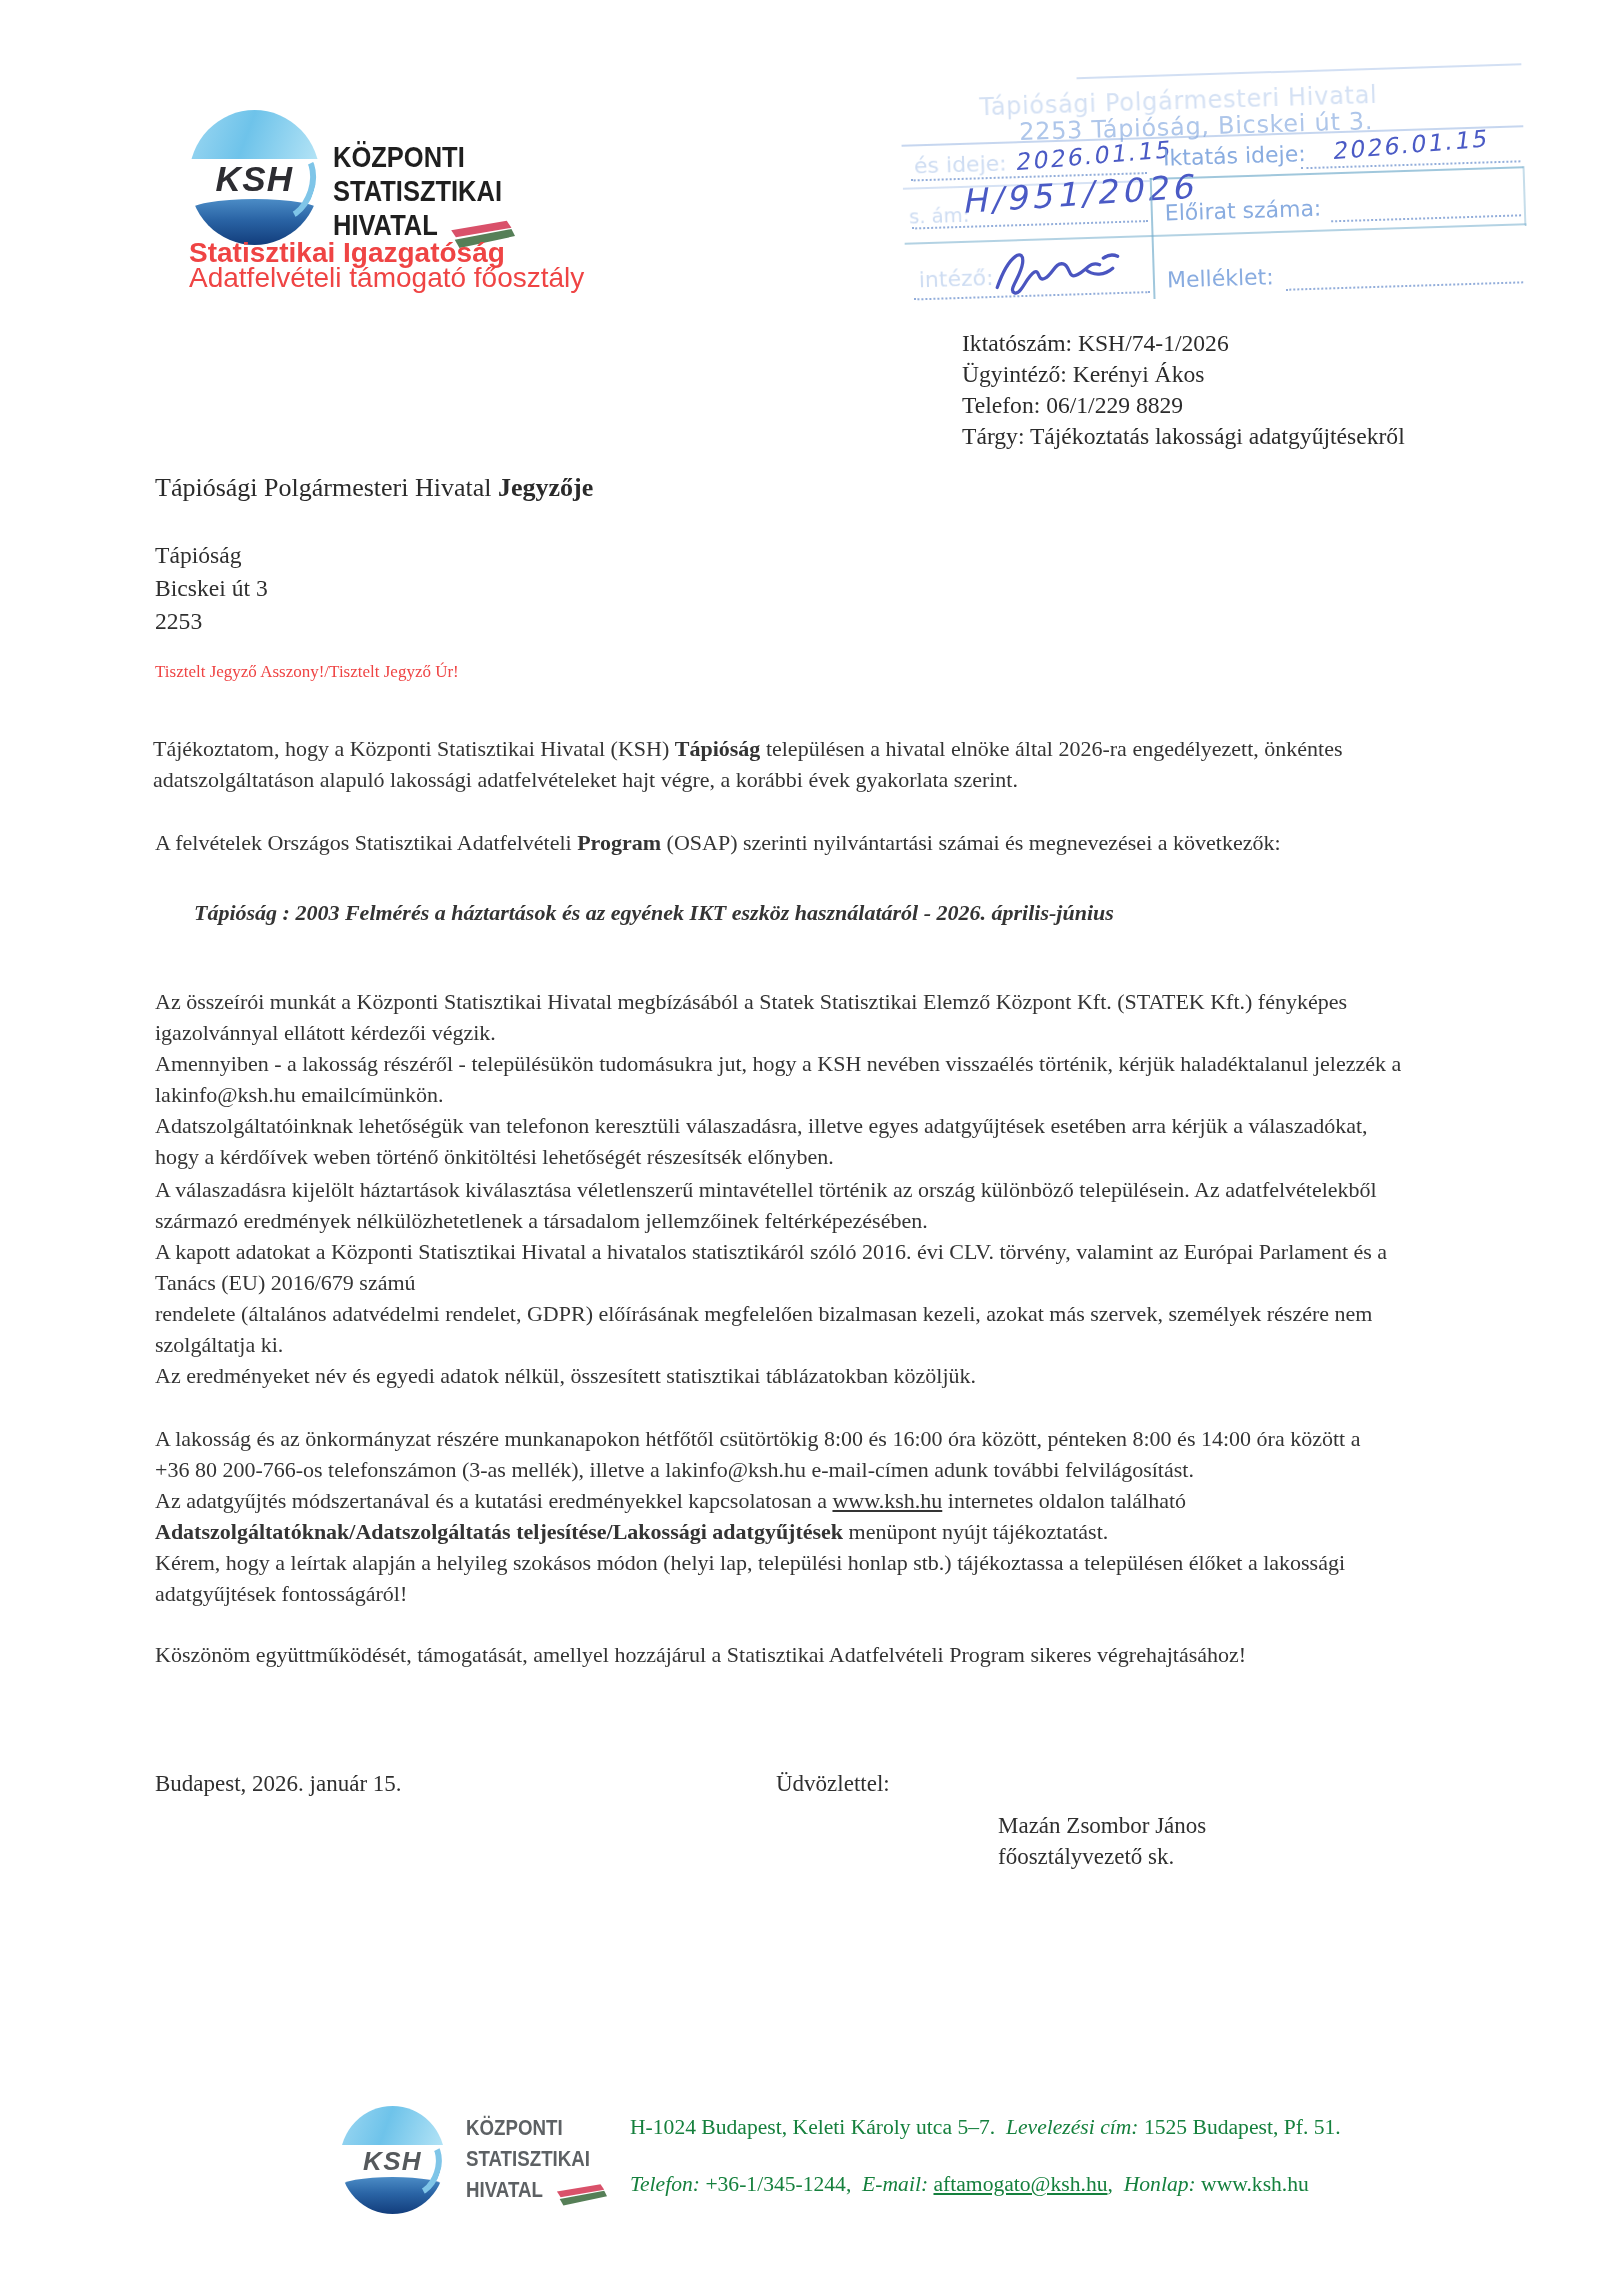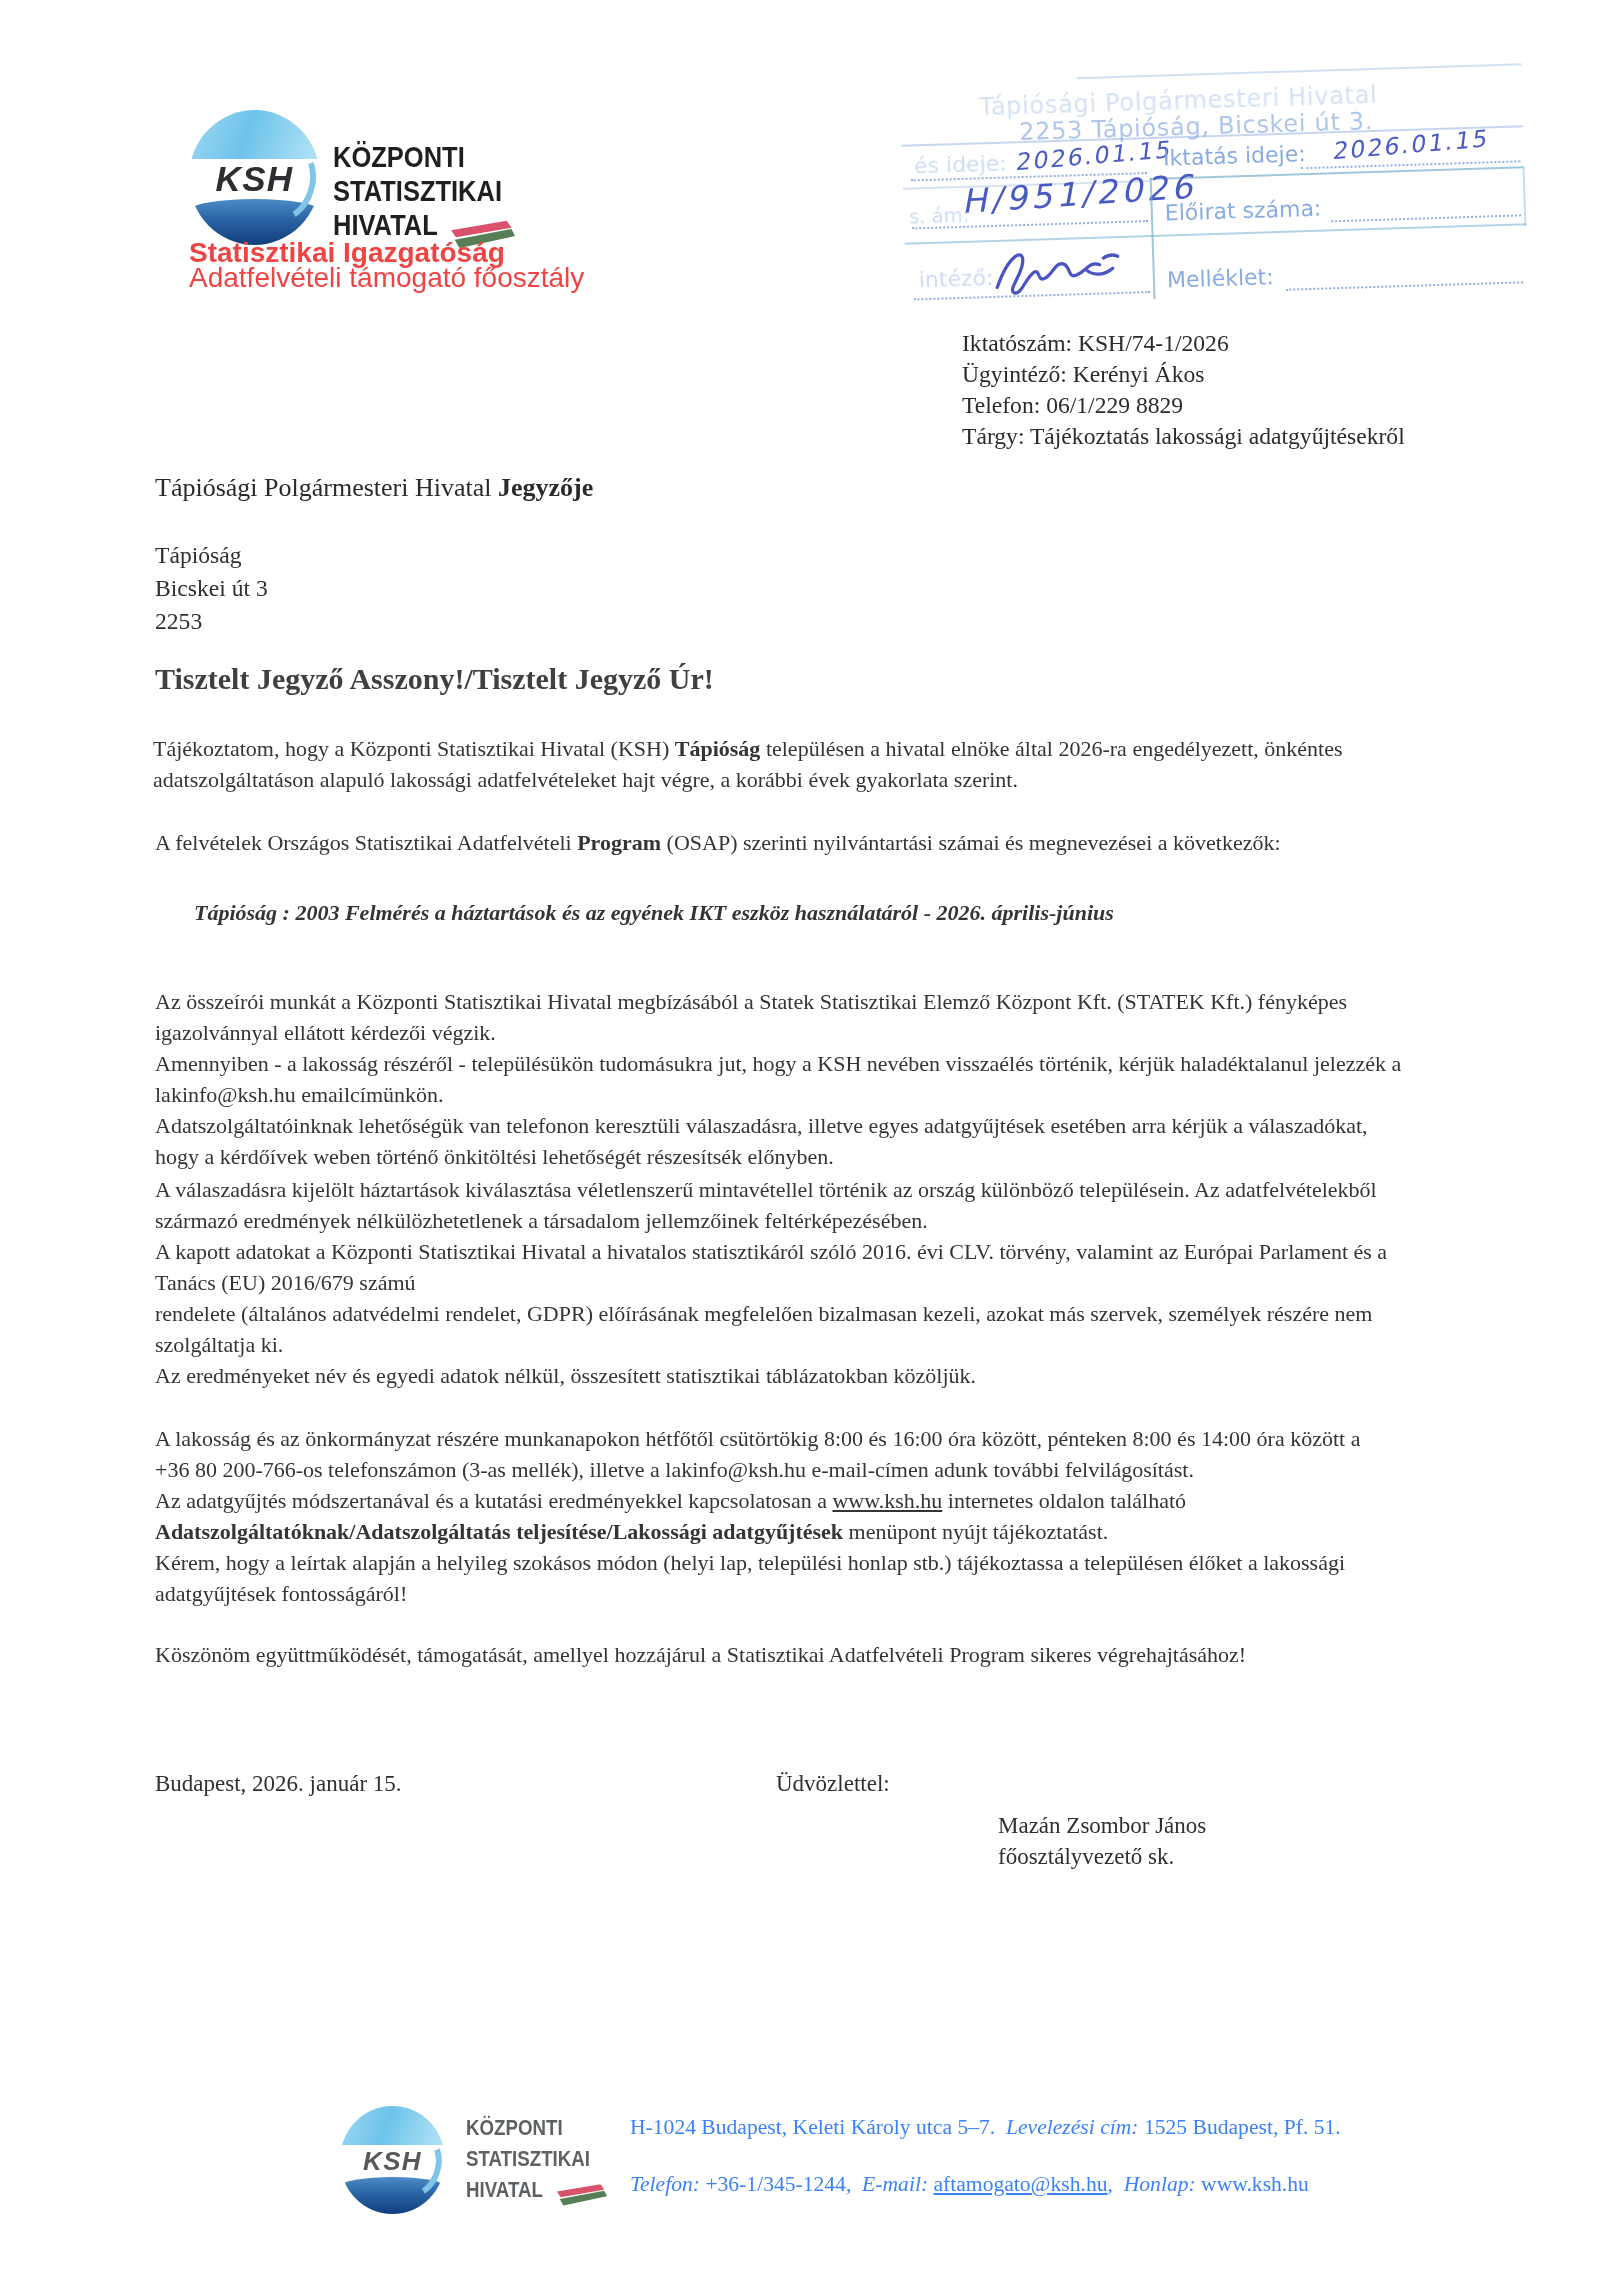--- a/index.html
+++ b/index.html
@@ -35,27 +35,27 @@
   .dots{position:absolute;border-bottom:2.6px dotted rgba(110,145,205,.75);height:0;}
   .sline{position:absolute;background:rgba(130,165,220,.65);}
   .sline-h{height:2px;}
   .sline-v{width:2px;}
   .boxline{background:rgba(120,175,205,.7);}
   
   .serif{white-space:nowrap;}
   .meta{font-size:23.6px;line-height:31px;color:#2b2b2b;}
   .addr-title{font-size:26px;color:#2a2a2a;}
   .addr-lines{font-size:23.6px;line-height:33px;color:#2f2f2f;}
-  .salut{font-size:30px;font-weight:bold;color:#404040;}
+  .salut{font-size:17px;font-weight:normal;color:#ef4444;}
   .para{font-size:22px;line-height:31px;color:#343434;}
   .para .bline{white-space:nowrap;height:31px;}
   .bold-italic{font-weight:bold;font-style:italic;}
   .closing{font-size:23px;color:#2f2f2f;white-space:nowrap;}
   .sig-block{font-size:23px;line-height:31px;color:#2f2f2f;white-space:nowrap;}
-  .ftr-text{font-size:21.6px;color:#3b82f6;white-space:nowrap;}
+  .ftr-text{font-size:21.6px;color:#15803d;white-space:nowrap;}
   span{white-space:pre;}
 </style>
 </head>
 <body>
 
 <div class="page">
 
   <div class="logo abs" style="left:189px;top:110px;width:131px;height:135px;">
     <div class="band-top"></div>
     <div class="band-mid">

